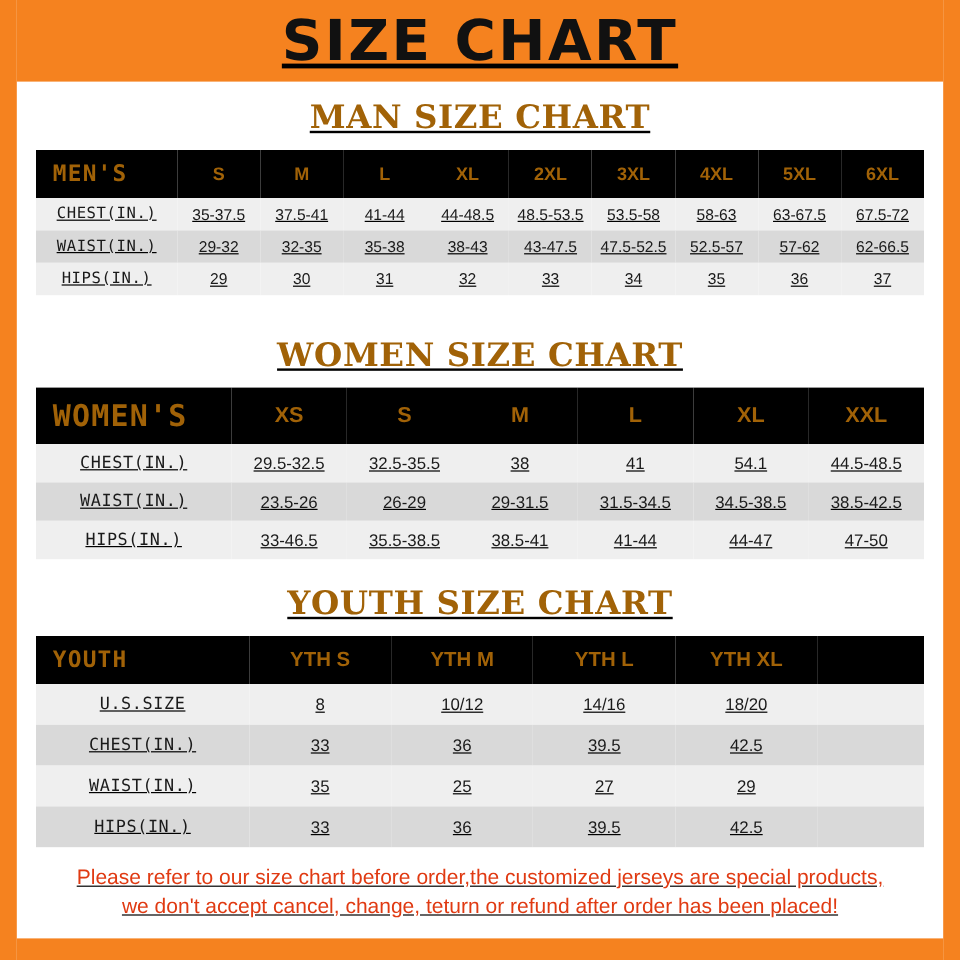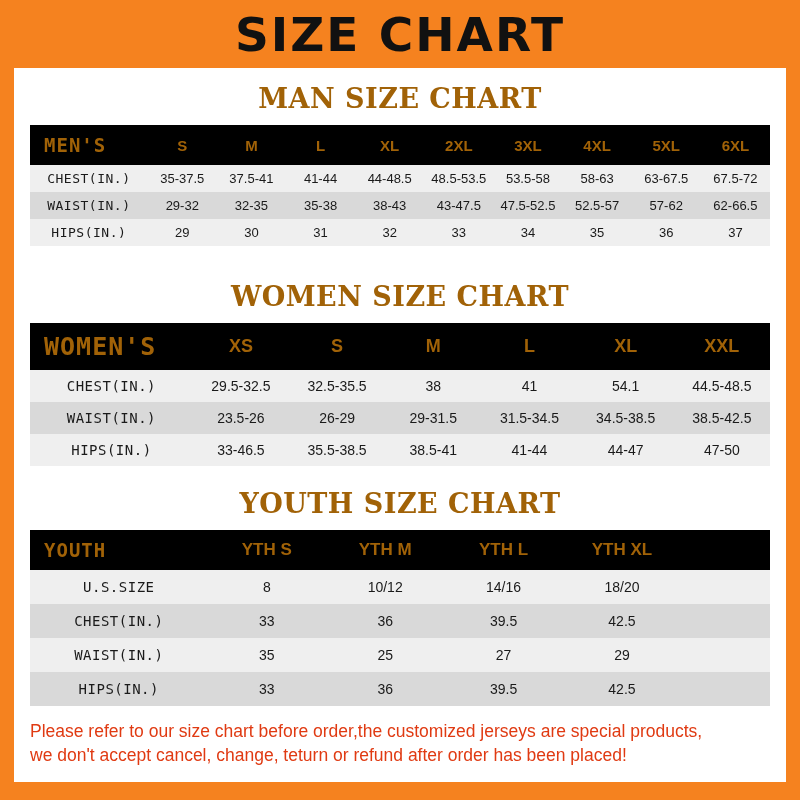--- a/index.html
+++ b/index.html
@@ -16,20 +16,21 @@
   .page {
     position: relative;
     width: 800px;
     height: 800px;
     background: #fff;
     box-sizing: border-box;
     border-left: 14px solid #f5821f;
     border-right: 14px solid #f5821f;
     display: flex;
     flex-direction: column;
+    text-decoration: underline;
   }
   .banner {
     background: #f5821f;
     height: 68px;
     display: flex;
     align-items: center;
     justify-content: center;
     flex: none;
   }
   .banner-title {
@@ -106,20 +107,21 @@
   .youth td { font-size: 14px; padding: 9px 0; }
   .youth tbody tr:nth-child(odd) { background: #efefef; }
   .youth tbody tr:nth-child(even) { background: #d9d9d9; }
 
   .note {
     margin-top: 14px;
     margin-bottom: 8px;
     color: #e03a12;
     font-size: 17.5px;
     line-height: 1.35;
+    text-align: center;
     font-family: "Liberation Sans", sans-serif;
   }
   .note div { white-space: nowrap; }
   .bottom-bar {
     background: #f5821f;
     height: 18px;
     flex: none;
   }
   .page-wrap {
     position: relative;

